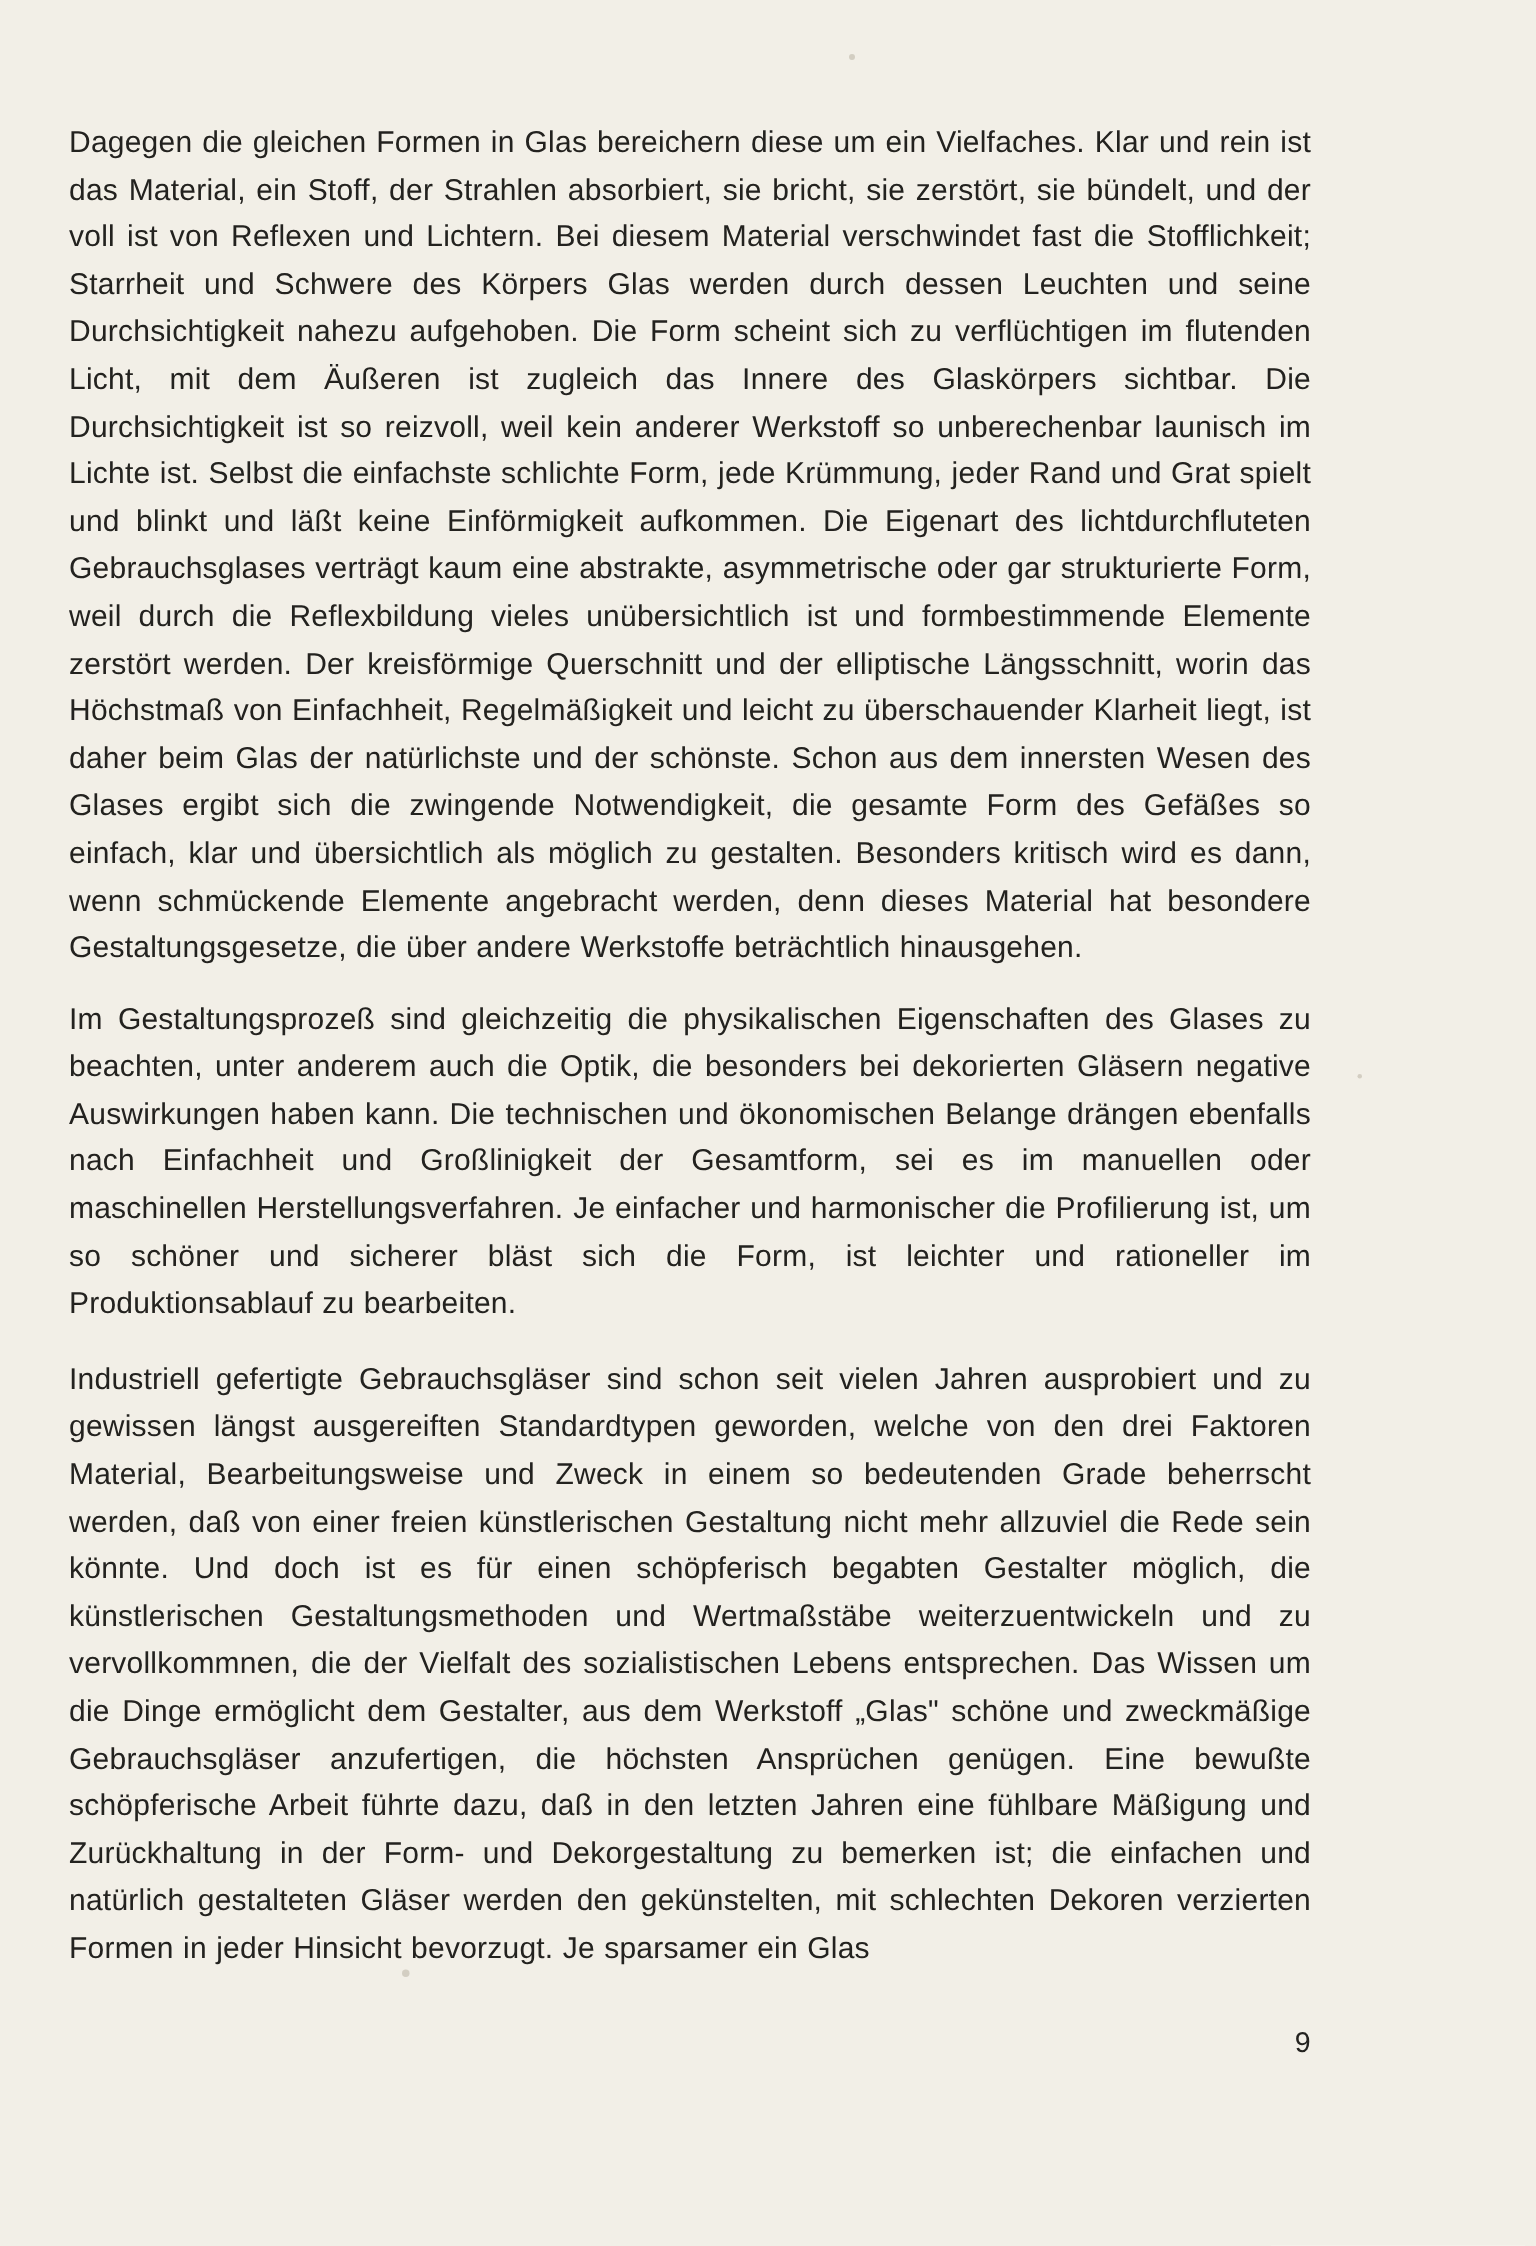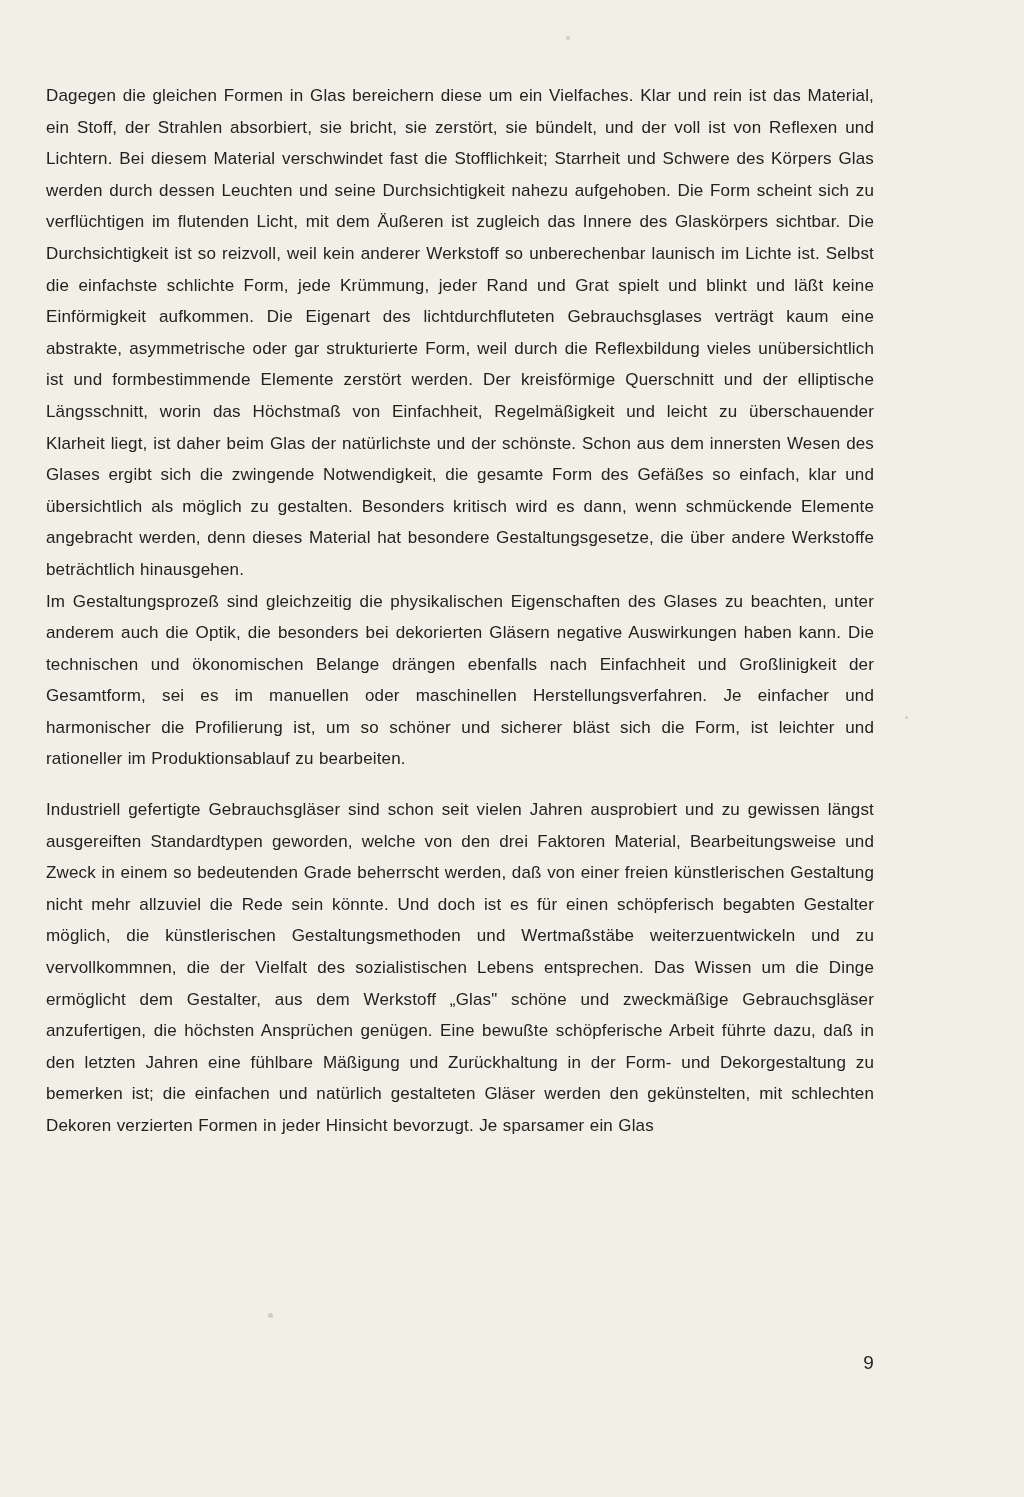--- a/index.html
+++ b/index.html
@@ -22,31 +22,31 @@
     background: #f2efe7;
     box-sizing: border-box;
   }
   .page-inner {
     position: absolute;
     left: 46px;
     top: 80px;
     width: 828px;
   }
   .para {
-    font-size: 17px;
+    font-size: 20px;
     line-height: 31.6px;
     text-align: justify;
     text-justify: inter-word;
     margin: 0;
     letter-spacing: 0.15px;
     word-spacing: 0.5px;
     color: #23221f;
   }
   .para + .para {
-    margin-top: 0;
+    margin-top: 16px;
   }
   .para.gap {
     margin-top: 19px;
   }
   .page-number {
     position: absolute;
     right: 150px;
     top: 1352px;
     font-size: 19px;
     color: #23221f;

